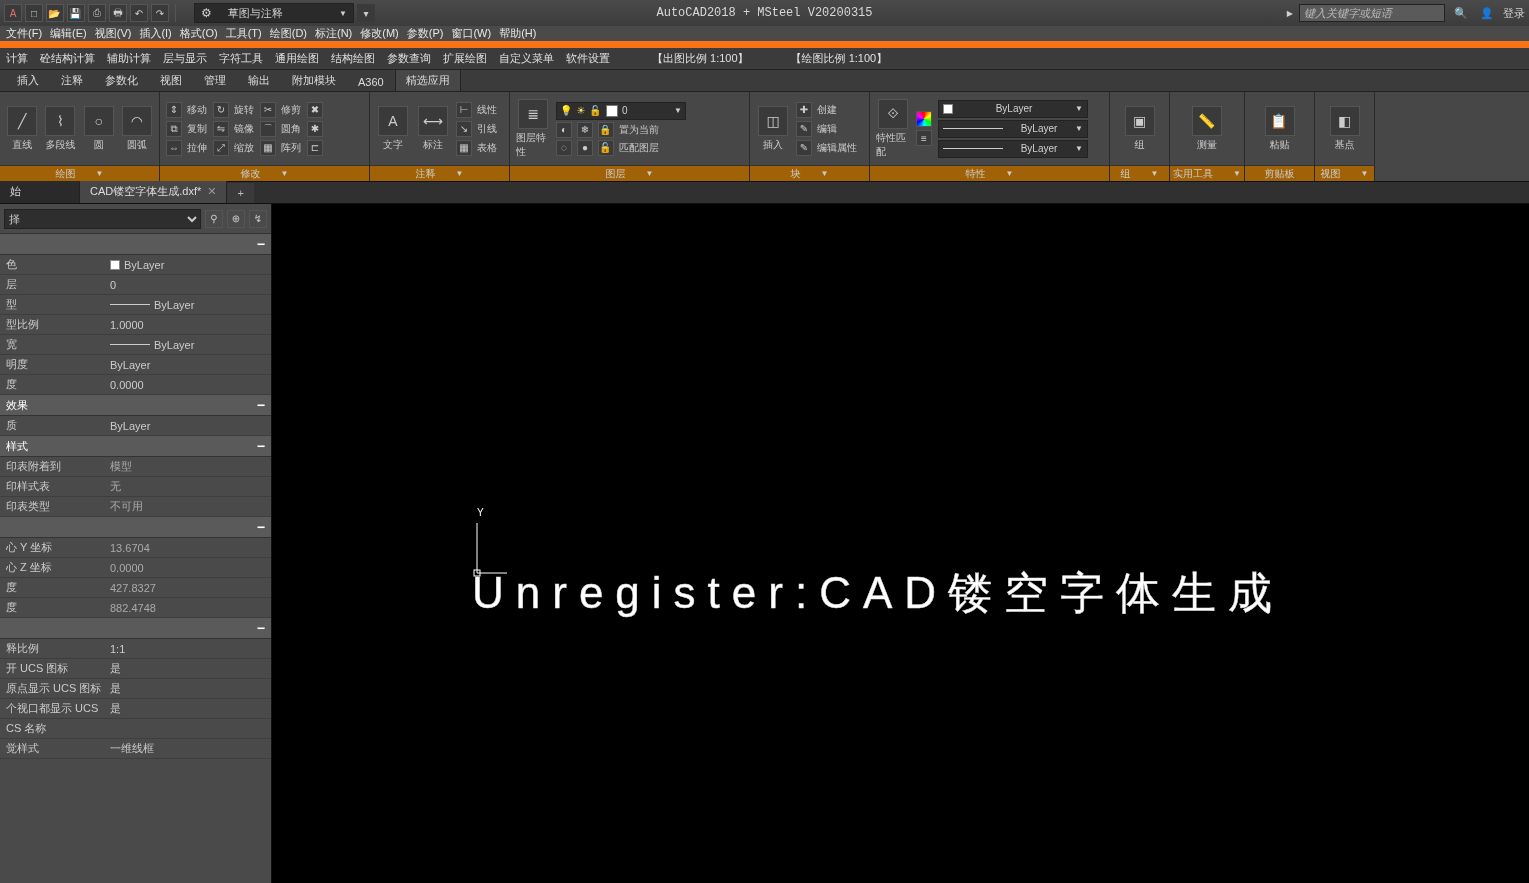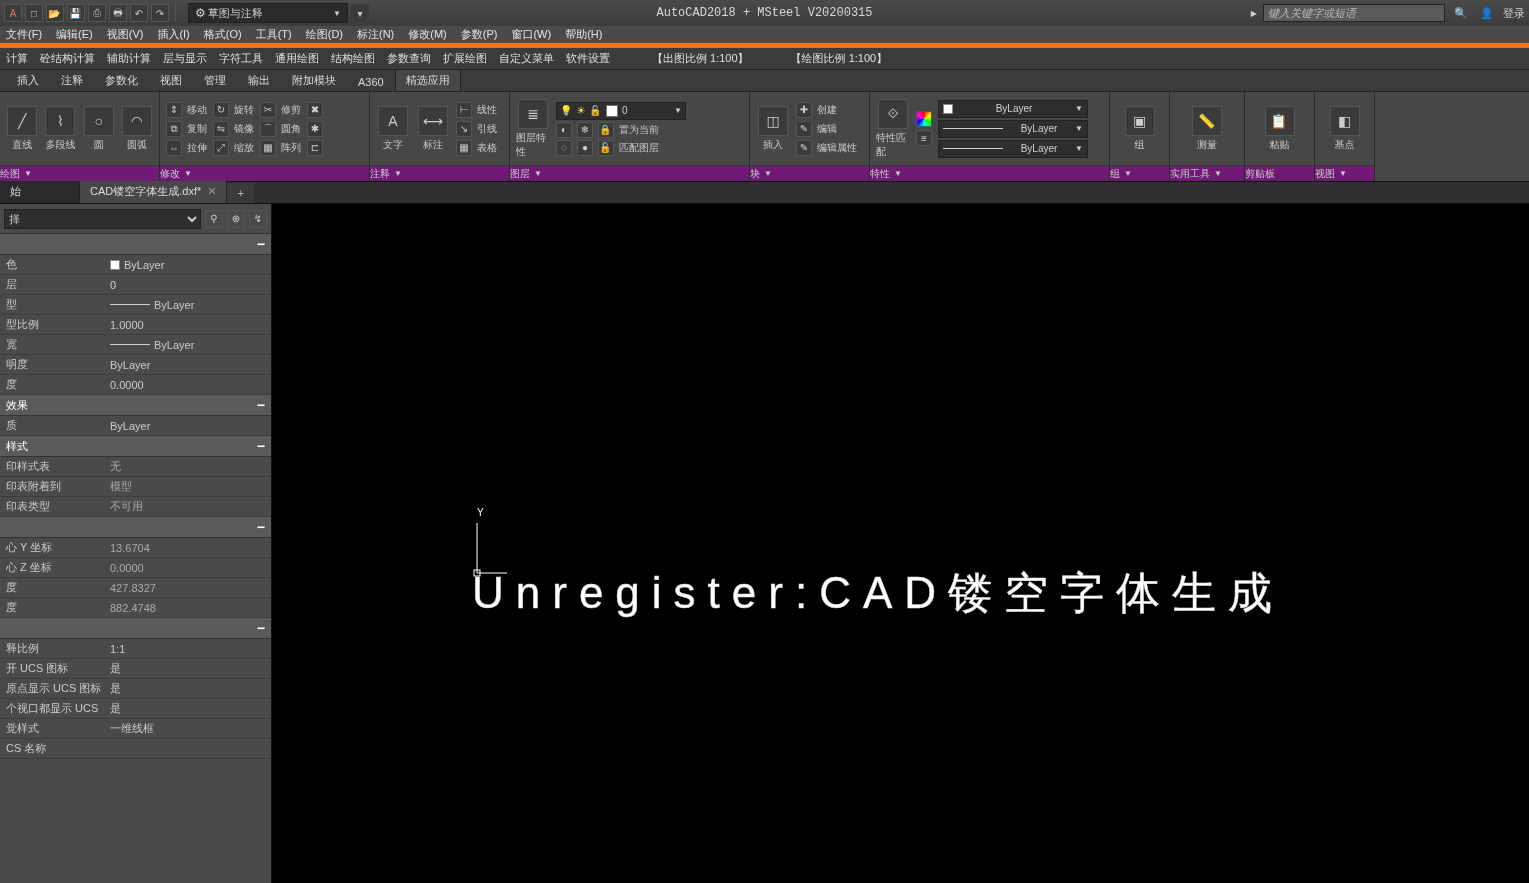--- a/index.html
+++ b/index.html
@@ -4,47 +4,47 @@
   <style>
     * { margin: 0; padding: 0; box-sizing: border-box; font-family: "Microsoft YaHei", Arial, sans-serif; }
     html, body { width: 100%; height: 100%; background: #2b2b2b; color: #d0d0d0; font-size: 11px; overflow: hidden; }
 
     
     .titlebar { height: 26px; background: linear-gradient(#4a4a4a,#3c3c3c); display: flex; align-items: center; position: relative; padding: 0 4px; }
     .titlebar .qat { display: flex; gap: 3px; align-items: center; }
     .qat-ico { width: 18px; height: 18px; border: 1px solid #555; background: #3a3a3a; display: inline-flex; align-items: center; justify-content: center; color:#ccc; font-size:10px;}
     .qat-ico.red{color:#e07070;}
     .qat-sep { width: 1px; height: 18px; background: #555; margin: 0 3px; }
-    .workspace-select { display: flex; align-items: center; gap: 2px; border: 1px solid #222; background: #2a2a2a; height: 20px; padding: 0 6px; margin-left: 6px; width: 160px; }
+    .workspace-select { display: flex; align-items: center; gap: 16px; border: 1px solid #222; background: #2a2a2a; height: 20px; padding: 0 6px; margin-left: 12px; width: 160px; }
     .gear-ico::before { content: "⚙"; font-size:12px;}
     .wk-text { flex: 1; font-size: 11px; overflow:hidden; white-space:nowrap;}
     .wk-caret { font-size: 8px; }
     .title-center { position: absolute; left: 50%; transform: translateX(-50%); color: #d8d8d8; font-size: 12px; font-weight: 500; font-family: Liberation Mono, monospace;}
     .titlebar .rightzone { margin-left: auto; display: flex; align-items: center; gap: 6px; }
-    .searchbox { background: #5a5a5a; border: 1px solid #222; height: 18px; width: 182px; font-style: italic; color: #bbb; padding: 0 4px; display: flex; align-items: center;}
+    .searchbox { background: #5a5a5a; border: 1px solid #222; height: 18px; width: 146px; font-style: italic; color: #bbb; padding: 0 4px; display: flex; align-items: center;}
     .titlebar .iconbtn { width:20px;height:20px;display:flex;align-items:center;justify-content:center;color:#ccc;}
 
     
-    .menubar { height: 22px; background: #4a4a4a; display: flex; align-items: center; padding: 0 6px; gap: 14px; border-bottom: 5px solid #f97316; }
+    .menubar { height: 22px; background: #4a4a4a; display: flex; align-items: center; padding: 0 6px; gap: 8px; border-bottom: 7px solid #f97316; }
     .menubar span { font-size: 11px; color: #e5e5e5; cursor: default; }
 
     
     .toolbar2 { height: 22px; background: #3b3b3b; display: flex; align-items: center; gap: 12px; padding: 0 6px; border-bottom: 1px solid #222; color:#e0e0e0; font-size:11px;}
     .toolbar2 .gap{width:18px;}
 
     
     .ribtabs { height: 22px; background: #3b3b3b; display: flex; align-items: flex-end; padding: 0 6px; gap: 0; border-bottom: 1px solid #222; }
     .ribtabs .tab { padding: 3px 10px; font-size: 11px; color: #ddd; border: 1px solid transparent; border-bottom: none;}
     .ribtabs .tab.active { background: #474747; border-color: #222; }
 
     
     .ribbon { height: 90px; background: #474747; display: flex; border-bottom: 1px solid #111; }
     .panel { border-right: 1px solid #2a2a2a; display: flex; flex-direction: column; position: relative; }
     .panel-body { flex: 1; display: flex; align-items: center; padding: 4px 6px; gap: 6px; }
-    .panel-title { height: 16px; background: #701a75; font-size: 10px; color: #ccc; display: flex; align-items: center; justify-content: flex-start; gap:4px; border-top:1px solid #333;}
+    .panel-title { height: 16px; background: #a16207; font-size: 10px; color: #ccc; display: flex; align-items: center; justify-content: center; gap:20px; border-top:1px solid #333;}
     .caret-sm{font-size:8px;}
 
     .bigbtn { width: 34px; display: flex; flex-direction: column; align-items: center; gap: 2px; font-size: 10px; color: #ccc; }
     .bigbtn .bicon { width: 30px; height: 30px; background: #3a3a3a; border: 1px solid #555; display:flex;align-items:center;justify-content:center;font-size:14px;}
     .smallrow { display: flex; gap: 5px; align-items: center; font-size: 10px; color: #ccc; white-space:nowrap;}
     .sicon { width: 16px; height: 16px; border: 1px solid #555; background: #3a3a3a; display:inline-flex;align-items:center;justify-content:center;font-size:10px;}
     .col { display: flex; flex-direction: column; gap: 3px; }
     .layer-combo { display:flex; align-items:center; gap:4px; background:#2e2e2e; border:1px solid #222; height:18px; padding:0 3px; width:130px; font-size:10px;}
     .layer-combo .swatch{width:12px;height:12px;border:1px solid #777;background:#fff;}
 
@@ -490,26 +490,26 @@
       <div class="prow">
           <div class="plabel">质</div>
           <div class="pval">ByLayer</div>
         </div>
 
       <div class="cat">
           <span>样式</span>
           <span class="collapse">−</span>
         </div>
       <div class="prow">
+          <div class="plabel">印表附着到</div>
+          <div class="pval ro">模型</div>
+        </div>
+      <div class="prow">
           <div class="plabel">印样式表</div>
           <div class="pval ro">无</div>
-        </div>
-      <div class="prow">
-          <div class="plabel">印表附着到</div>
-          <div class="pval ro">模型</div>
         </div>
       <div class="prow">
           <div class="plabel">印表类型</div>
           <div class="pval ro">不可用</div>
         </div>
 
       <div class="cat">
           <span></span>
           <span class="collapse">−</span>
         </div>
@@ -544,26 +544,26 @@
         </div>
       <div class="prow">
           <div class="plabel">原点显示 UCS 图标</div>
           <div class="pval">是</div>
         </div>
       <div class="prow">
           <div class="plabel">个视口都显示 UCS</div>
           <div class="pval">是</div>
         </div>
       <div class="prow">
+          <div class="plabel">CS 名称</div>
+          <div class="pval"></div>
+        </div>
+      <div class="prow">
           <div class="plabel">觉样式</div>
           <div class="pval">一维线框</div>
-        </div>
-      <div class="prow">
-          <div class="plabel">CS 名称</div>
-          <div class="pval"></div>
         </div>
     </div>
   </div>
 
   <div class="canvas">
     <div class="ucs">
       <span class="ucs-y">Y</span>
       <svg width="40" height="60" style="position:absolute;left:0;bottom:0;">
           <line x1="5" y1="55" x2="5" y2="5" stroke="#fff"></line>
           <line x1="5" y1="55" x2="35" y2="55" stroke="#fff"></line>

